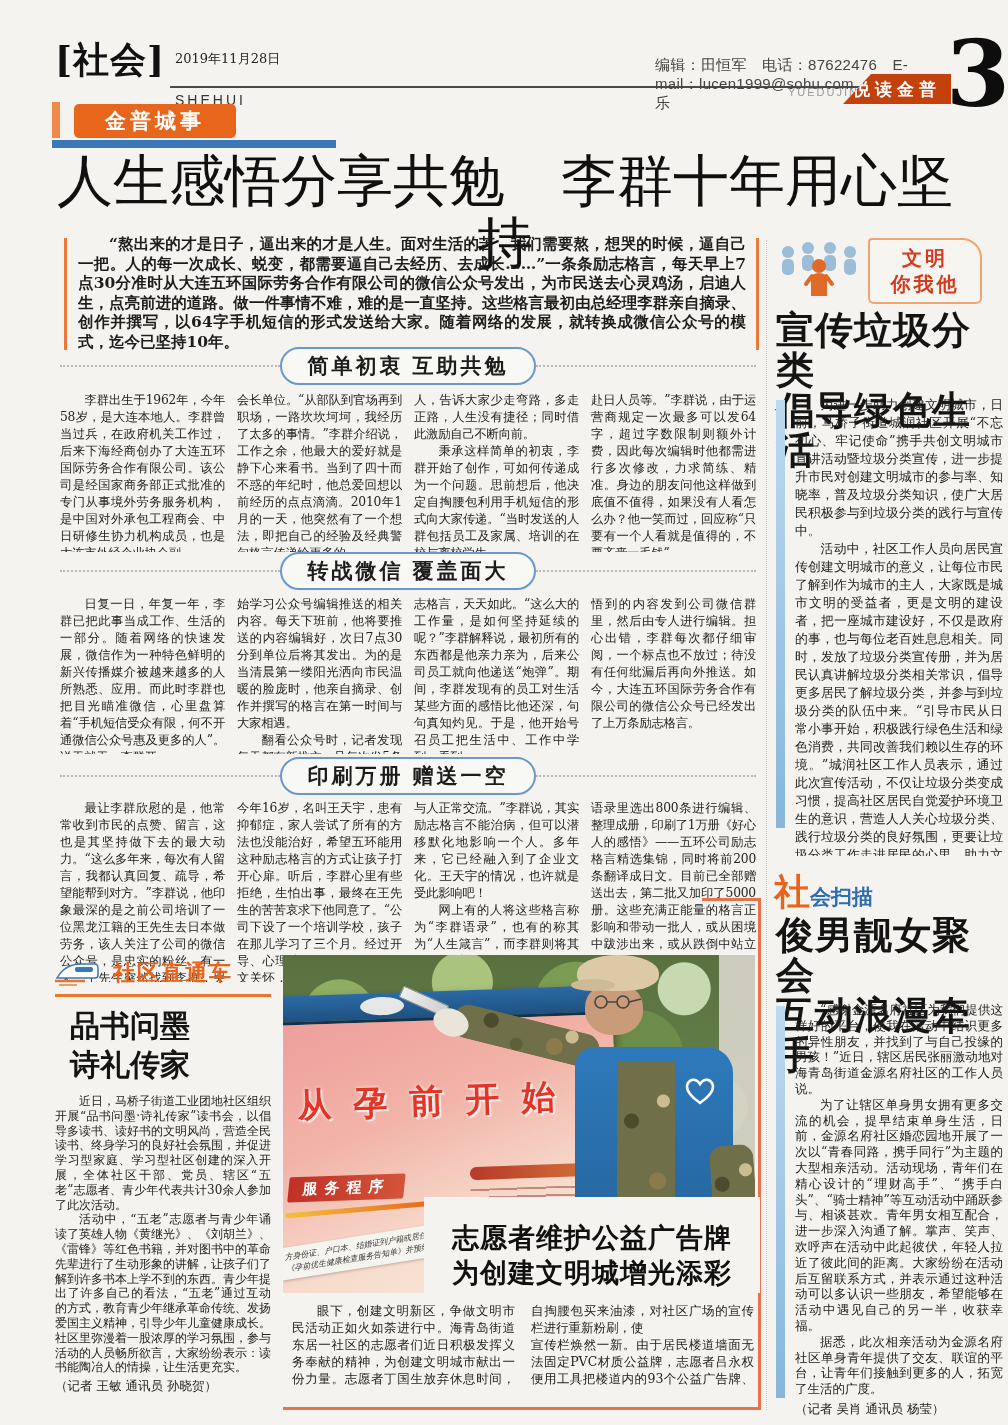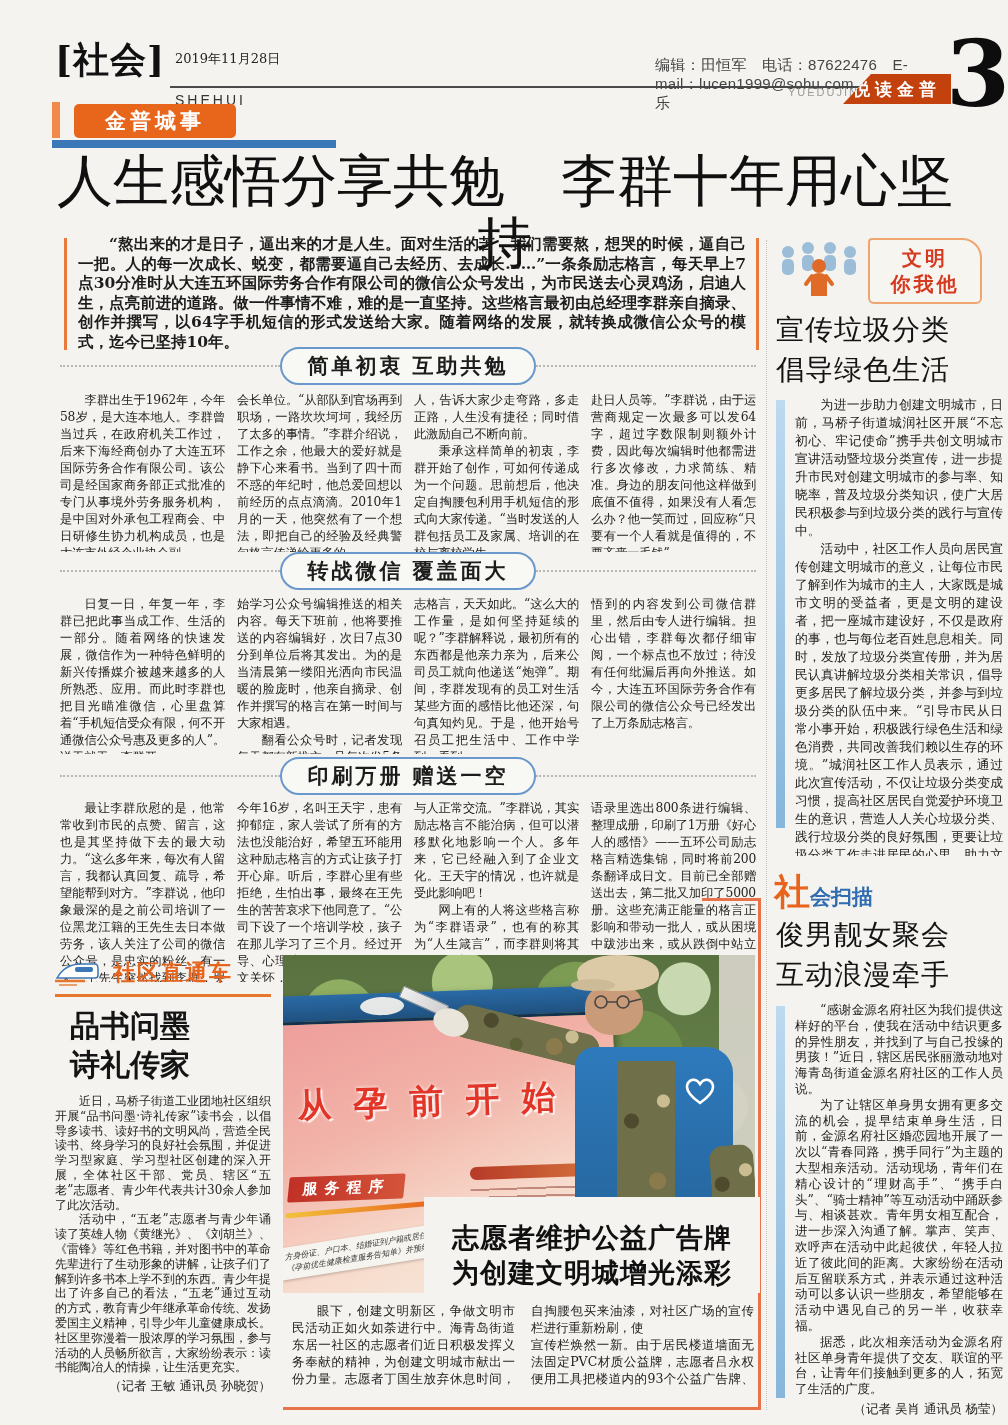--- a/index.html
+++ b/index.html
@@ -36,25 +36,25 @@
   .pill{border:2px solid #6898cc;border-radius:20px;background:#f8f8f4;padding:3px 26px;
         font-size:21px;font-weight:bold;letter-spacing:3px;color:#1c1c1c;white-space:nowrap}
   
   .prow{display:flex;gap:12px}
   .pcol{flex:1;overflow:hidden;font-size:12.3px;line-height:17px;letter-spacing:-.2px}
   .art-byline{text-align:right;font-size:12.3px}
   
   .wmbox{border:2px solid #f0a470;border-radius:4px 20px 6px 6px;display:flex;flex-direction:column;
          align-items:center;justify-content:center;color:#d53a20;font-weight:bold;font-size:20px;
          line-height:26px;letter-spacing:3px;background:#f6f5f0}
-  .side-title{font-size:28px;font-weight:400;line-height:40px;color:#141414;letter-spacing:1px}
+  .side-title{font-size:38px;font-weight:700;line-height:40px;color:#141414;letter-spacing:1px}
   .side-bar{width:9px;background:linear-gradient(180deg,#bcdaf0,#86b6da)}
   .side-text{font-size:12.8px;line-height:18px;overflow:hidden}
   .side-text2{font-size:12.5px;line-height:15.8px;overflow:hidden}
-  .byline{font-size:12.5px;text-align:right;padding-top:4px}
+  .byline{font-size:12.5px;padding-top:4px}
   .scan-sh{font-size:36px;font-weight:900;color:#e8641c}
   .scan-rest{font-size:21px;font-weight:900;color:#2f6cb0}
   
   .ce-text{font-size:12px;line-height:14.8px;overflow:hidden}
   .ce-title{font-size:30px;font-weight:900;line-height:39px;color:#141414}
   .ce-badge{font-size:22px;font-weight:900;color:#e8641c;letter-spacing:2px}
   
   .frame{background:#e8724a}
   .photo{overflow:hidden;background:
      radial-gradient(circle at 12% 18%,#8fae62 0 36px,rgba(0,0,0,0) 37px),

